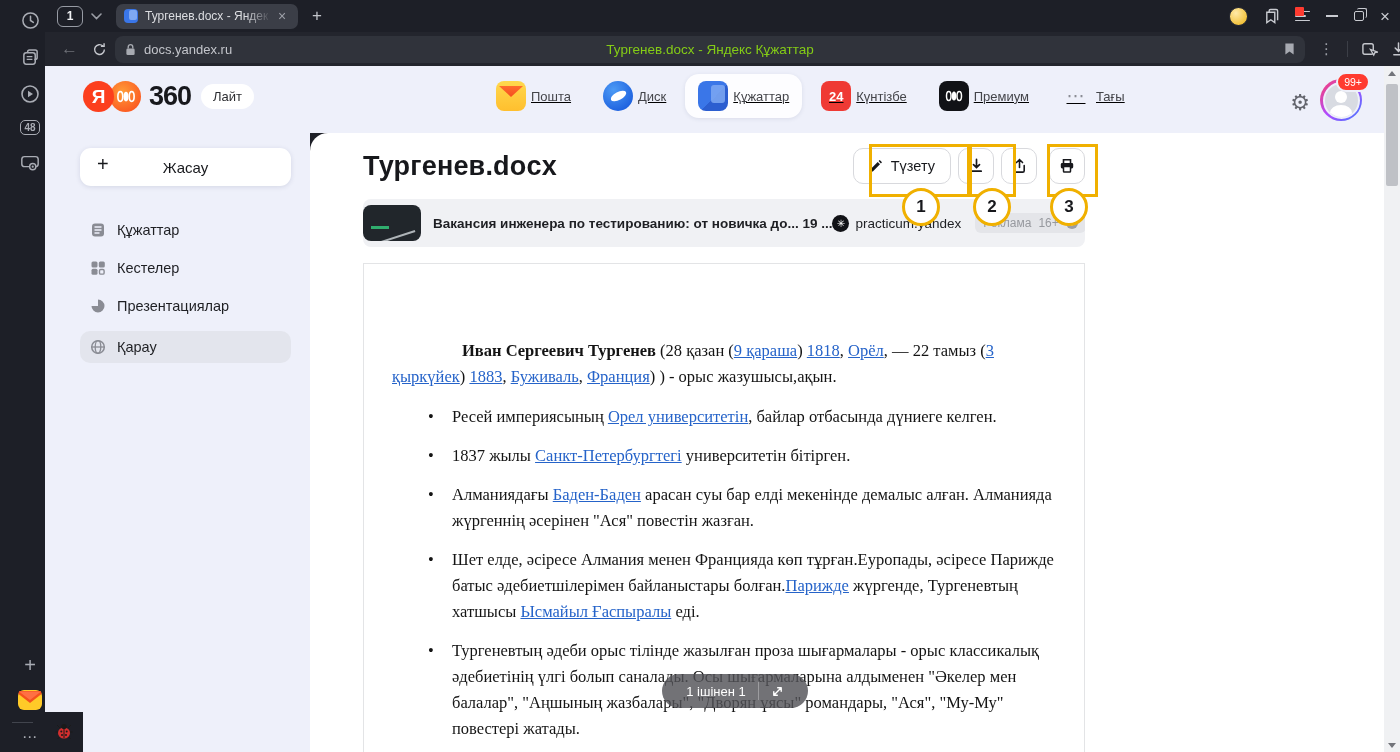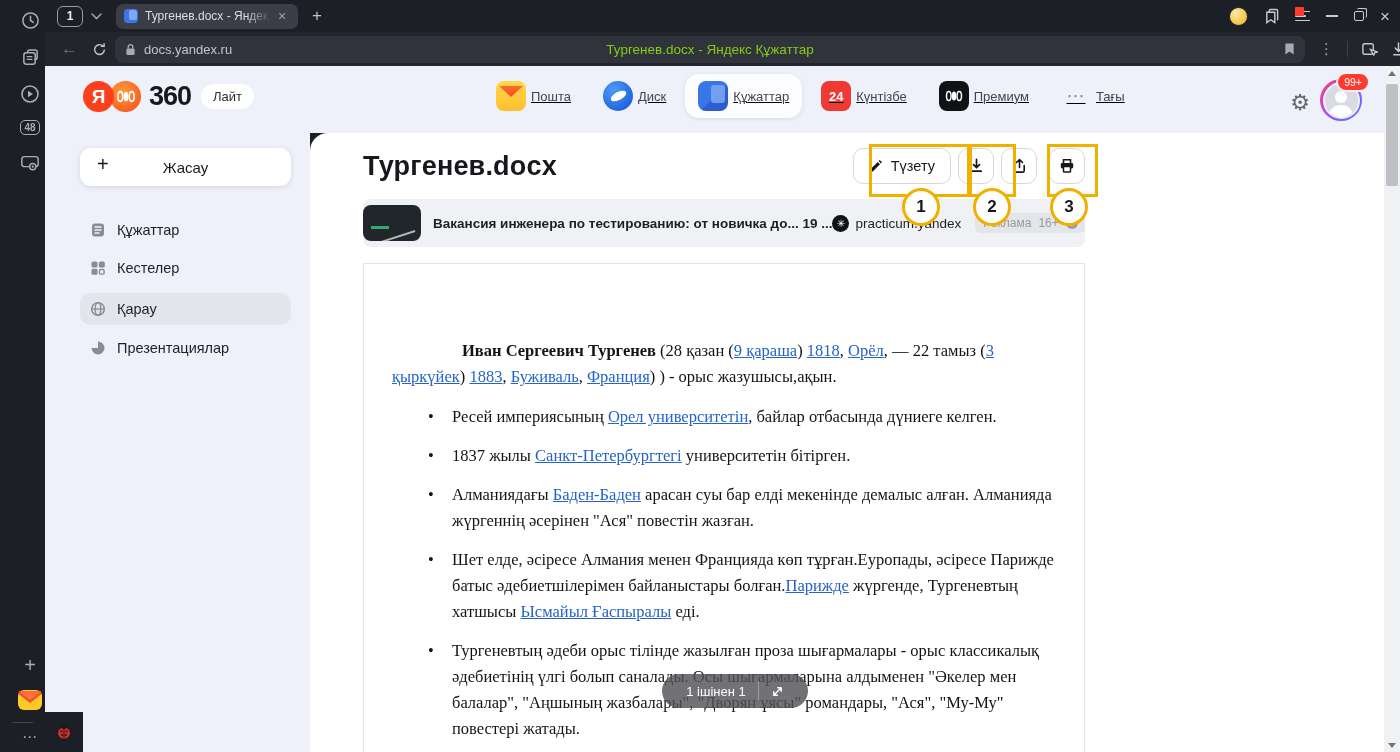--- a/index.html
+++ b/index.html
@@ -371,37 +371,37 @@
         <span class="nav-ic">
           <svg width="16" height="16" viewBox="0 0 16 16">
               <rect x="1.5" y="1.5" width="6" height="6" rx="1.5" fill="#8a8c94"></rect>
               <rect x="8.8" y="1.5" width="6" height="6" rx="1.5" fill="#8a8c94"></rect>
               <rect x="1.5" y="8.8" width="6" height="6" rx="1.5" fill="#8a8c94"></rect>
               <rect x="9.5" y="9.5" width="4.6" height="4.6" rx="1.2" fill="none" stroke="#8a8c94" stroke-width="1.4"></rect>
             </svg>
         </span>
         <span>Кестелер</span>
       </div>
+      <div class="nav-item" style="margin-top:8px;">
+        <span class="nav-ic">
+          <svg width="16" height="16" viewBox="0 0 16 16">
+              <path d="M8 1.5A6.5 6.5 0 1 1 1.5 8H8z" fill="#8a8c94"></path>
+            </svg>
+        </span>
+        <span>Презентациялар</span>
+      </div>
       <div class="nav-item active">
         <span class="nav-ic">
           <svg width="16" height="16" viewBox="0 0 16 16">
               <circle cx="8" cy="8" r="6.3" fill="none" stroke="#8a8c94" stroke-width="1.5"></circle>
               <ellipse cx="8" cy="8" rx="2.8" ry="6.3" fill="none" stroke="#8a8c94" stroke-width="1.3"></ellipse>
               <path d="M1.8 8h12.4" stroke="#8a8c94" stroke-width="1.3"></path>
             </svg>
         </span>
         <span>Қарау</span>
-      </div>
-      <div class="nav-item" style="margin-top:8px;">
-        <span class="nav-ic">
-          <svg width="16" height="16" viewBox="0 0 16 16">
-              <path d="M8 1.5A6.5 6.5 0 1 1 1.5 8H8z" fill="#8a8c94"></path>
-            </svg>
-        </span>
-        <span>Презентациялар</span>
       </div>
     </div>
   </div>
 
   <div class="abs main-panel">
     <div class="content">
       <div class="title-row">
         <h1 class="doc-h1">Тургенев.docx</h1>
         <div class="btns">
           <div class="btn btn-edit">

